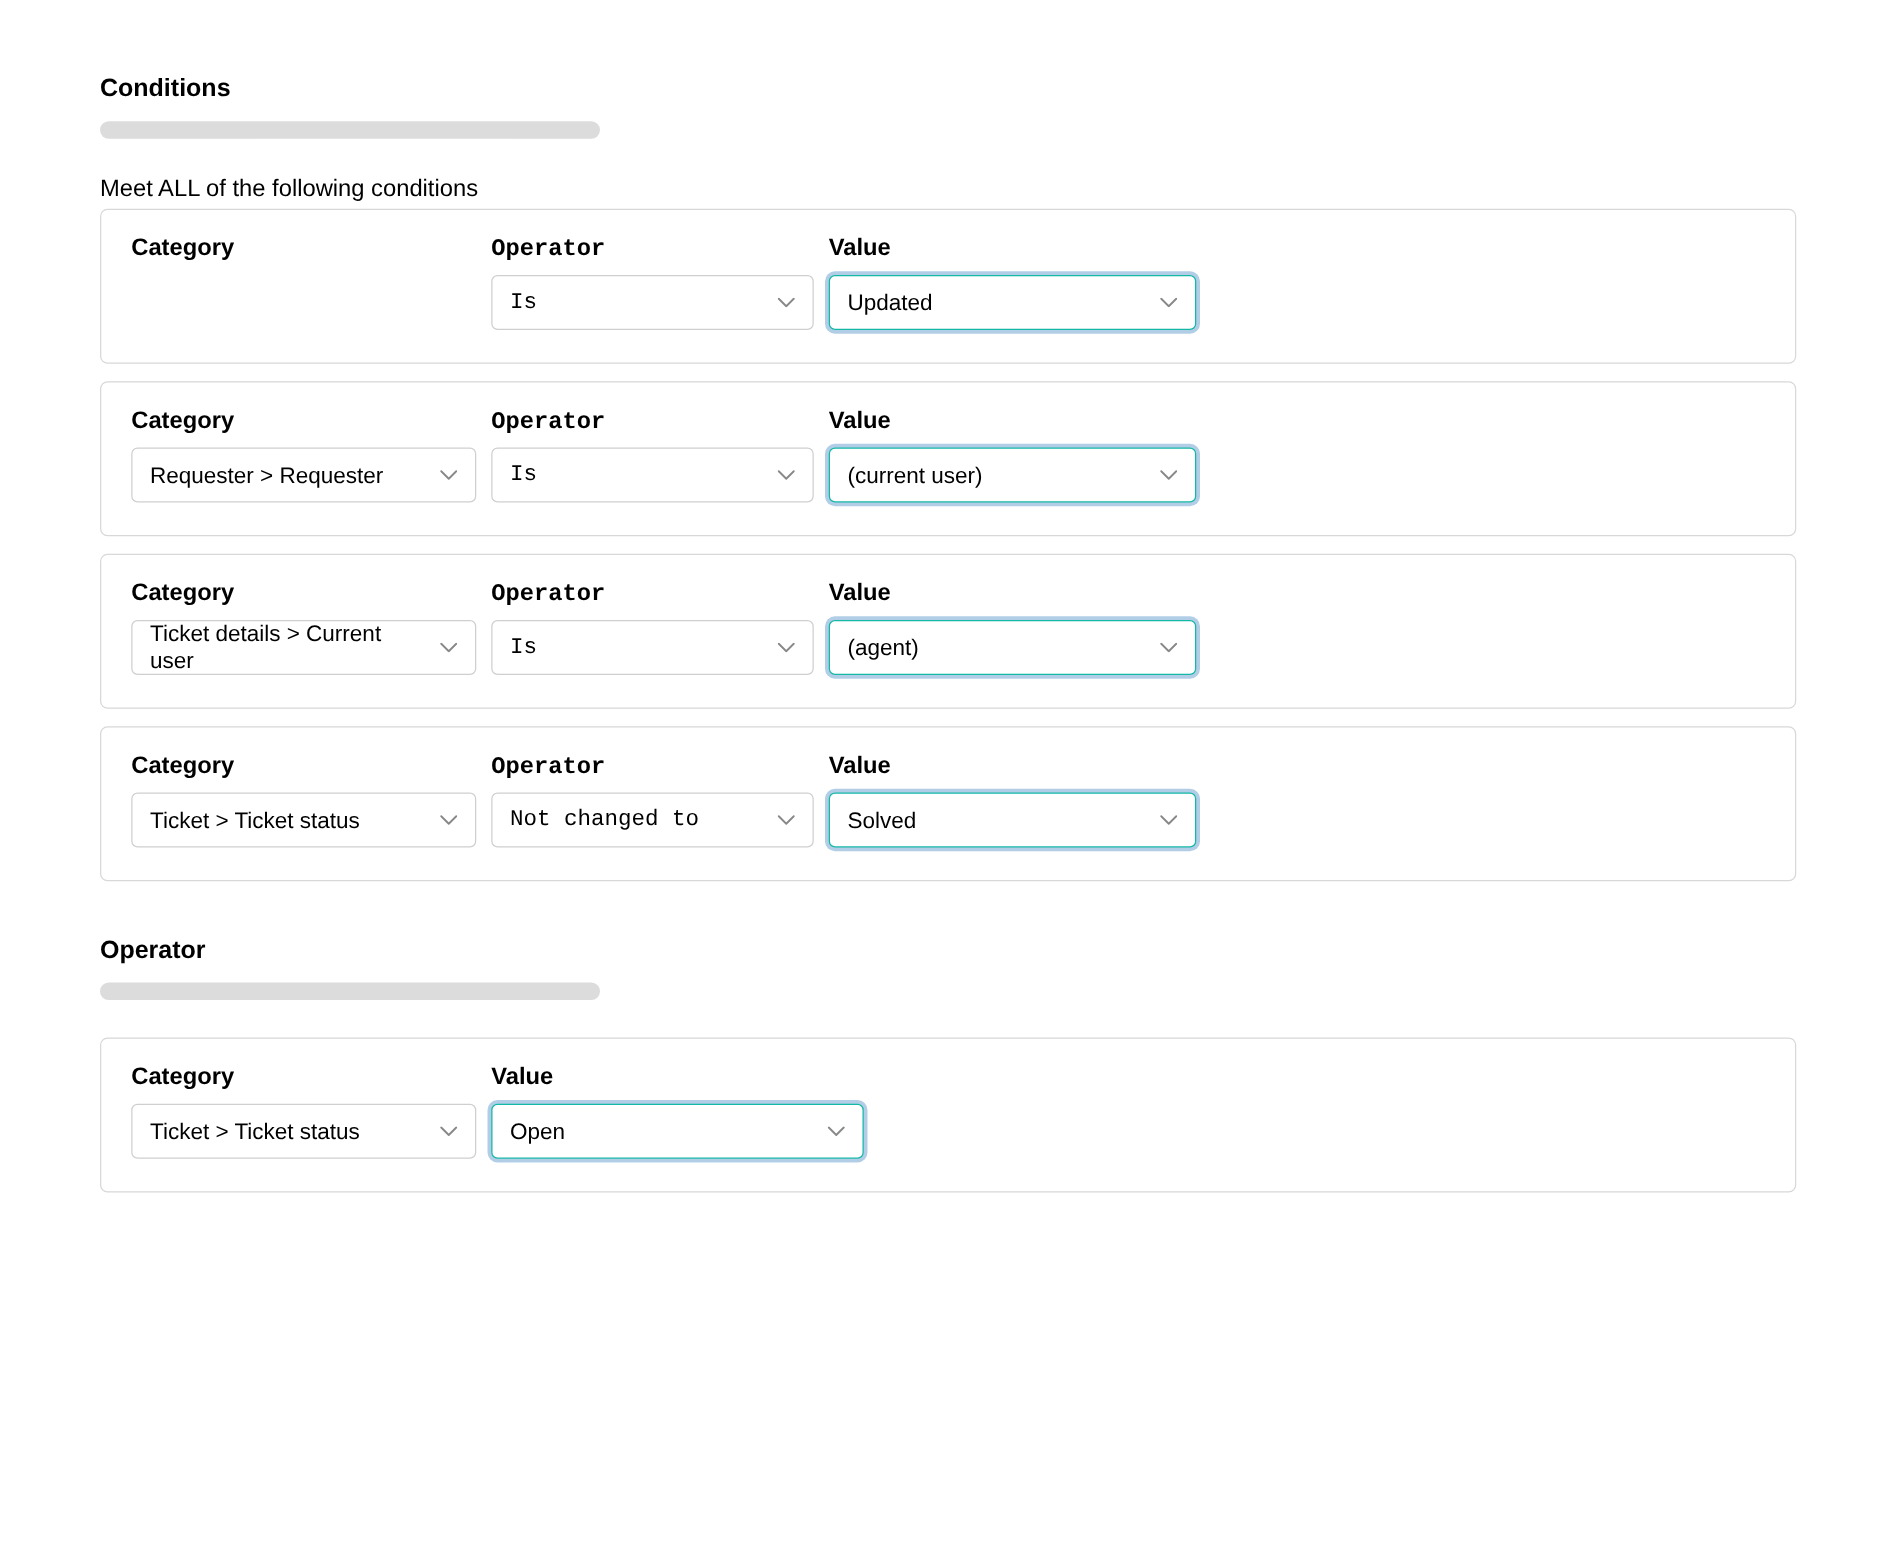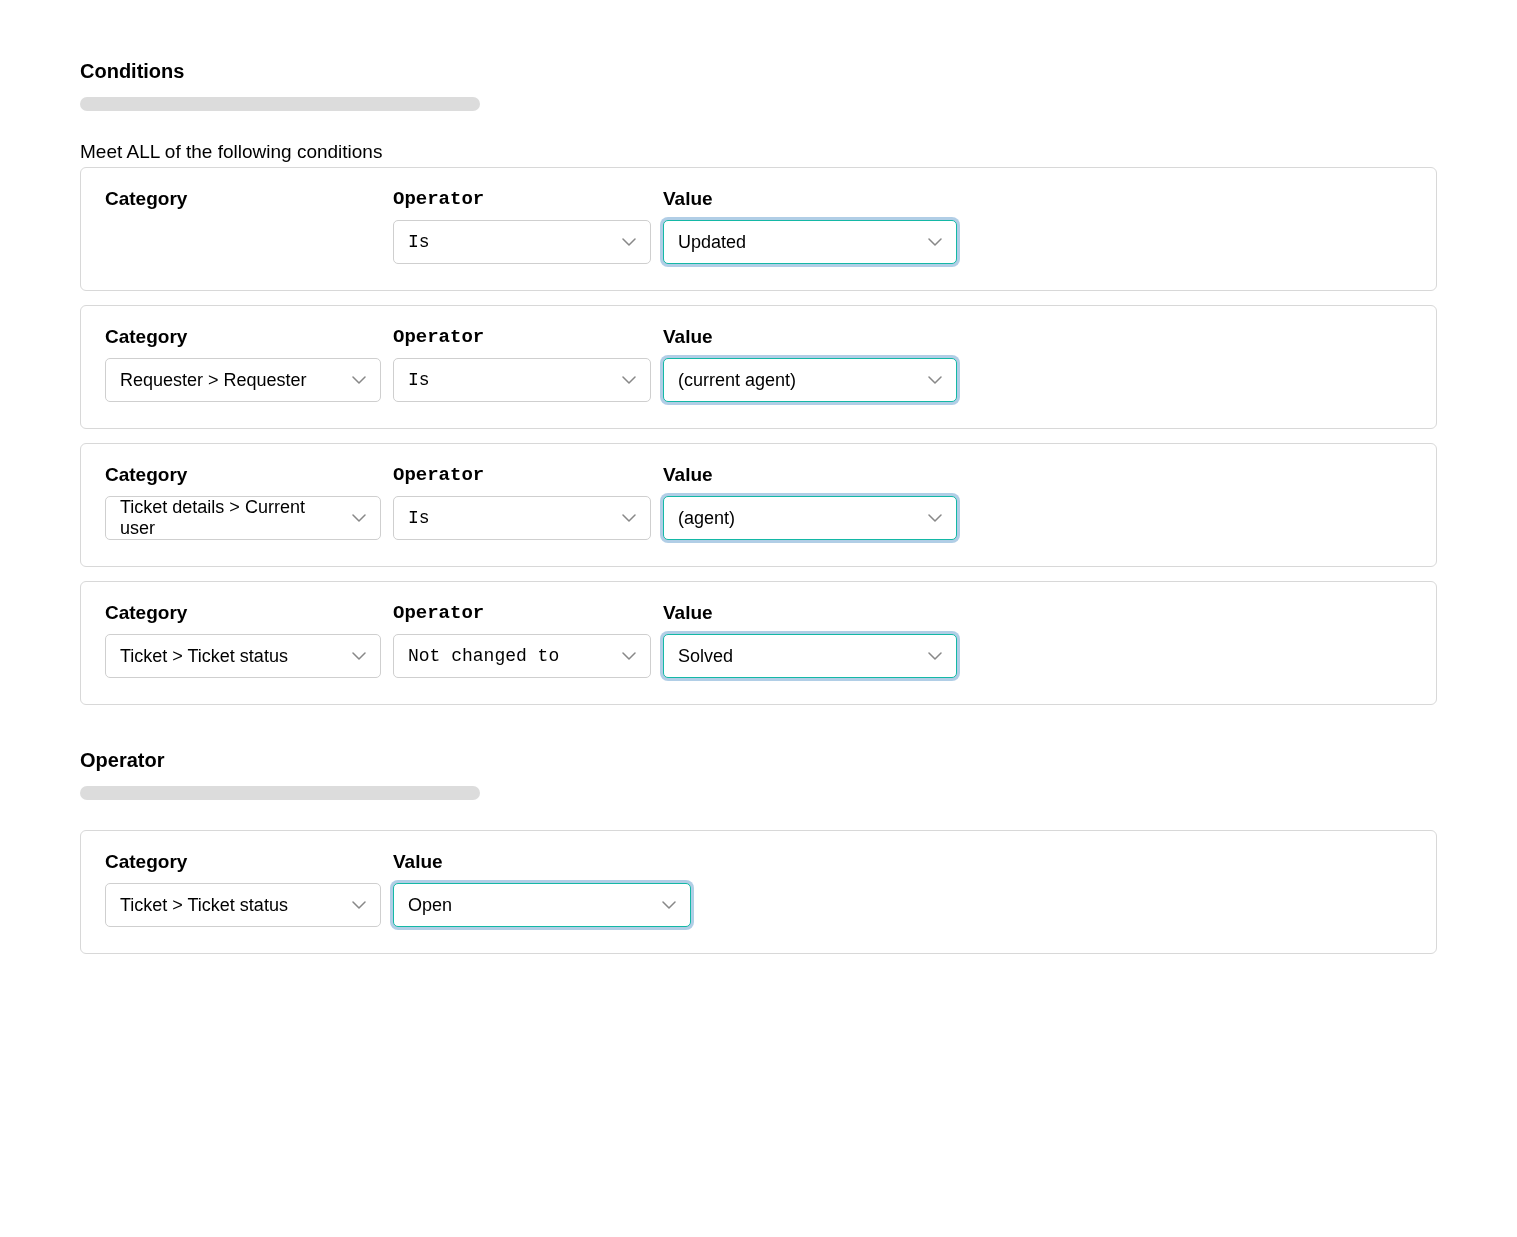--- a/index.html
+++ b/index.html
@@ -165,21 +165,21 @@
       <span class="chevron">
         <svg width="14" height="8" viewBox="0 0 14 8" fill="none">
             <path d="M1 1L7 7L13 1" stroke="#888" stroke-width="1.5" stroke-linecap="round" stroke-linejoin="round"></path>
           </svg>
       </span>
     </div>
   </div>
   <div class="field-group value">
     <div class="field-label">Value</div>
     <div class="select focused">
-      <span>(current agent)</span>
+      <span>(current user)</span>
       <span class="chevron">
         <svg width="14" height="8" viewBox="0 0 14 8" fill="none">
             <path d="M1 1L7 7L13 1" stroke="#888" stroke-width="1.5" stroke-linecap="round" stroke-linejoin="round"></path>
           </svg>
       </span>
     </div>
   </div>
 </div>
 
 <div class="condition-card">

